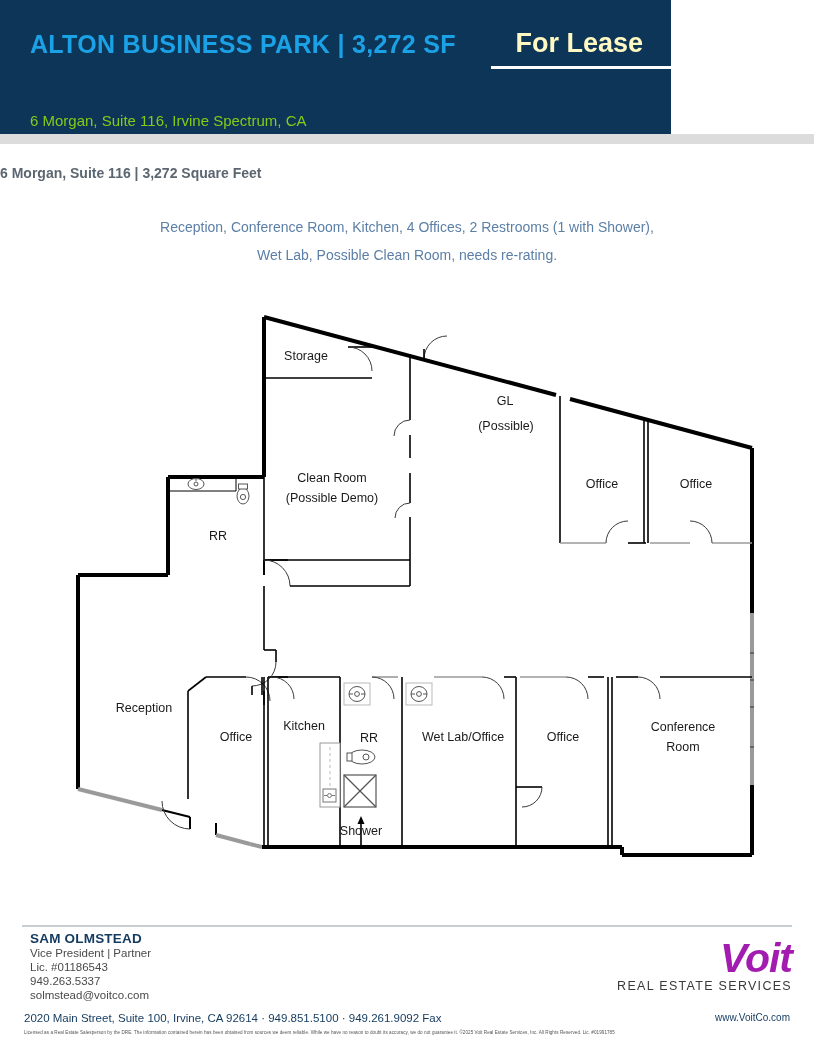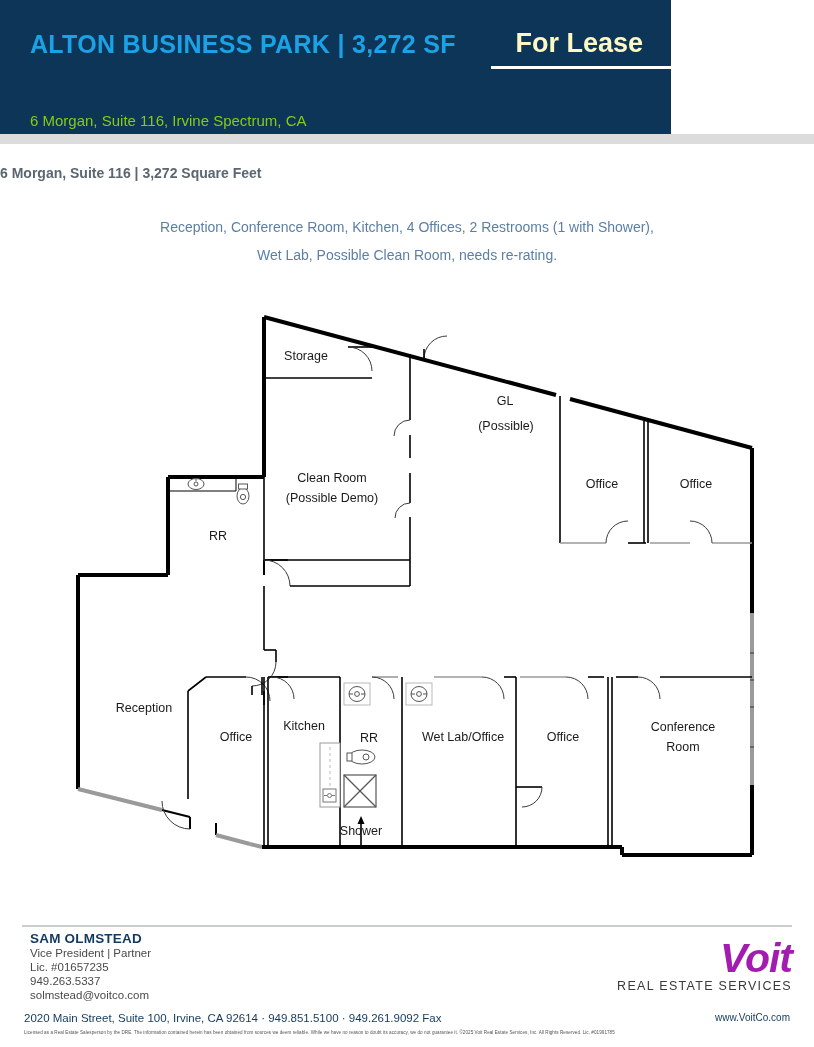--- a/index.html
+++ b/index.html
@@ -280,21 +280,21 @@
   <text class="rmlbl" x="563" y="446" text-anchor="middle">Office</text>
   <text class="rmlbl" x="683" y="436" text-anchor="middle">Conference</text>
   <text class="rmlbl" x="683" y="456" text-anchor="middle">Room</text>
   <text class="rmlbl" x="361" y="540" text-anchor="middle">Shower</text>
 </svg>
 </div>
 
 <div class="foot-rule"></div>
 <div class="agent-name">SAM OLMSTEAD</div>
 <div class="agent-line al1">Vice President | Partner</div>
-<div class="agent-line al2">Lic. #01657235</div>
+<div class="agent-line al2">Lic. #01186543</div>
 <div class="agent-line al3">949.263.5337</div>
 <div class="agent-line al4">solmstead@voitco.com</div>
 
 <div class="logo">
   <div class="logo-word">Voit</div>
   <div class="logo-tag">REAL ESTATE SERVICES</div>
 </div>
 
 <div class="addr-bar">2020 Main Street, Suite 100, Irvine, CA 92614  ·  949.851.5100  ·  949.261.9092 Fax</div>
 <div class="website">www.VoitCo.com</div>

